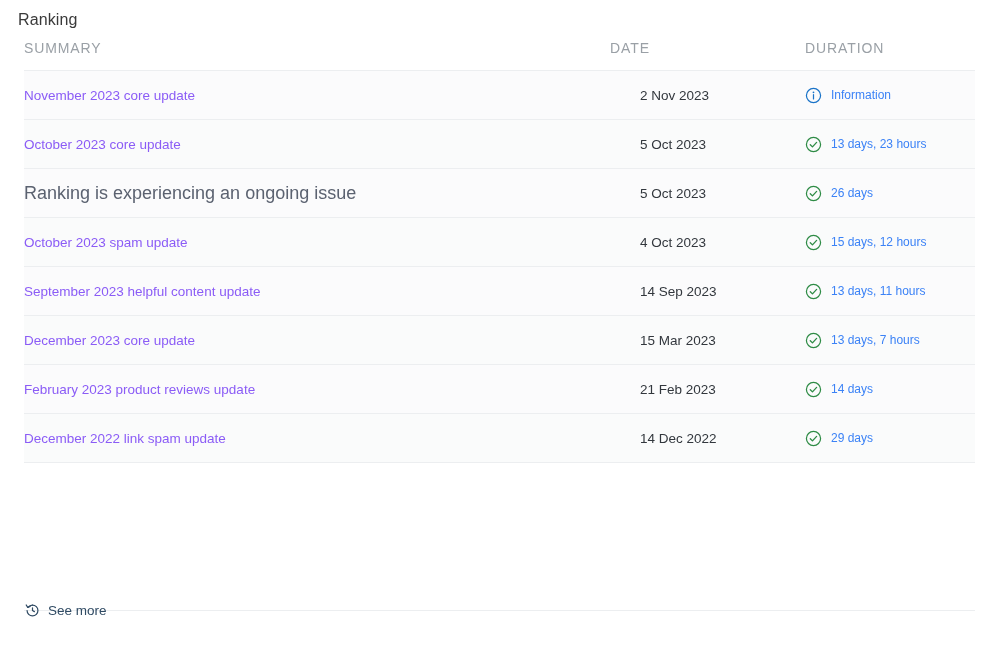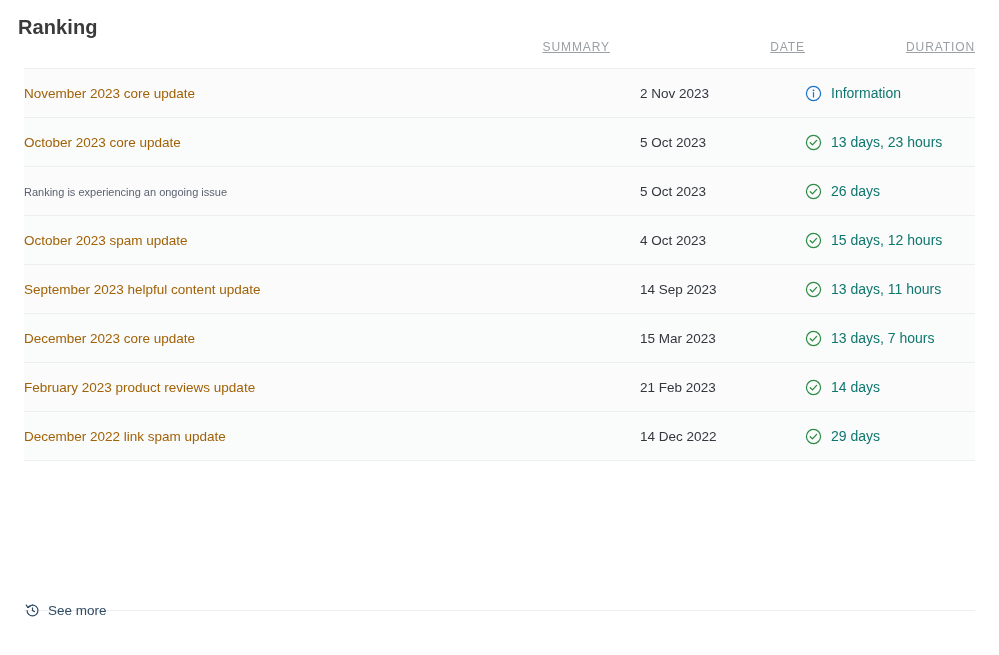--- a/index.html
+++ b/index.html
@@ -19,53 +19,52 @@
   .panel {
     width: 999px;
     height: 655px;
     position: relative;
     background: #ffffff;
   }
 
   .panel-title {
     position: absolute;
     left: 18px;
-    top: 15px;
-    font-size: 20px;
+    top: 8px;
+    font-size: 16px;
     line-height: 24px;
     color: #3a3a3a;
-    font-weight: 700;
+    font-weight: 400;
     letter-spacing: 0.1px;
   }
 
   .table-wrap {
     position: absolute;
     left: 0;
     top: 40px;
     width: 999px;
   }
 
   table.status-table {
     width: 951px;
     margin-left: 24px;
     border-collapse: collapse;
     table-layout: fixed;
   }
 
   table.status-table th {
-    text-align: right;
+    text-align: left;
     font-weight: 400;
-    font-size: 12px;
+    font-size: 14px;
     letter-spacing: 0.9px;
     color: #9aa0a6;
     padding: 0 0 14px 0;
     border-bottom: 1px solid #eceef0;
     vertical-align: top;
     text-transform: uppercase;
-    text-decoration: underline;
   }
 
   table.status-table col.c-summary { width: 586px; }
   table.status-table col.c-date    { width: 195px; }
   table.status-table col.c-dur     { width: 170px; }
 
   table.status-table tbody tr {
     background: #fbfbfc;
   }
   table.status-table tbody tr:nth-child(even) {
@@ -75,45 +74,45 @@
   table.status-table td {
     height: 49px;
     padding: 0;
     border-bottom: 1px solid #eceef0;
     font-size: 13.5px;
     vertical-align: middle;
     white-space: nowrap;
   }
 
   .summary-link {
-    color: #a16207;
+    color: #8b5cf6;
     text-decoration: none;
     font-size: 13.5px;
     cursor: pointer;
   }
 
   .summary-plain {
     color: #5b6270;
-    font-size: 11px;
+    font-size: 18px;
   }
 
   .date-cell {
     color: #32373d;
     font-size: 13.5px;
     margin-left: 30px;
   }
 
   .dur-cell {
     display: flex;
     align-items: center;
     gap: 9px;
   }
   .dur-text {
-    color: #0f766e;
-    font-size: 14px;
+    color: #3b82f6;
+    font-size: 12px;
     text-align: center;
   }
 
   .ico {
     flex: 0 0 auto;
     width: 17px;
     height: 17px;
     display: inline-block;
     line-height: 0;
   }

